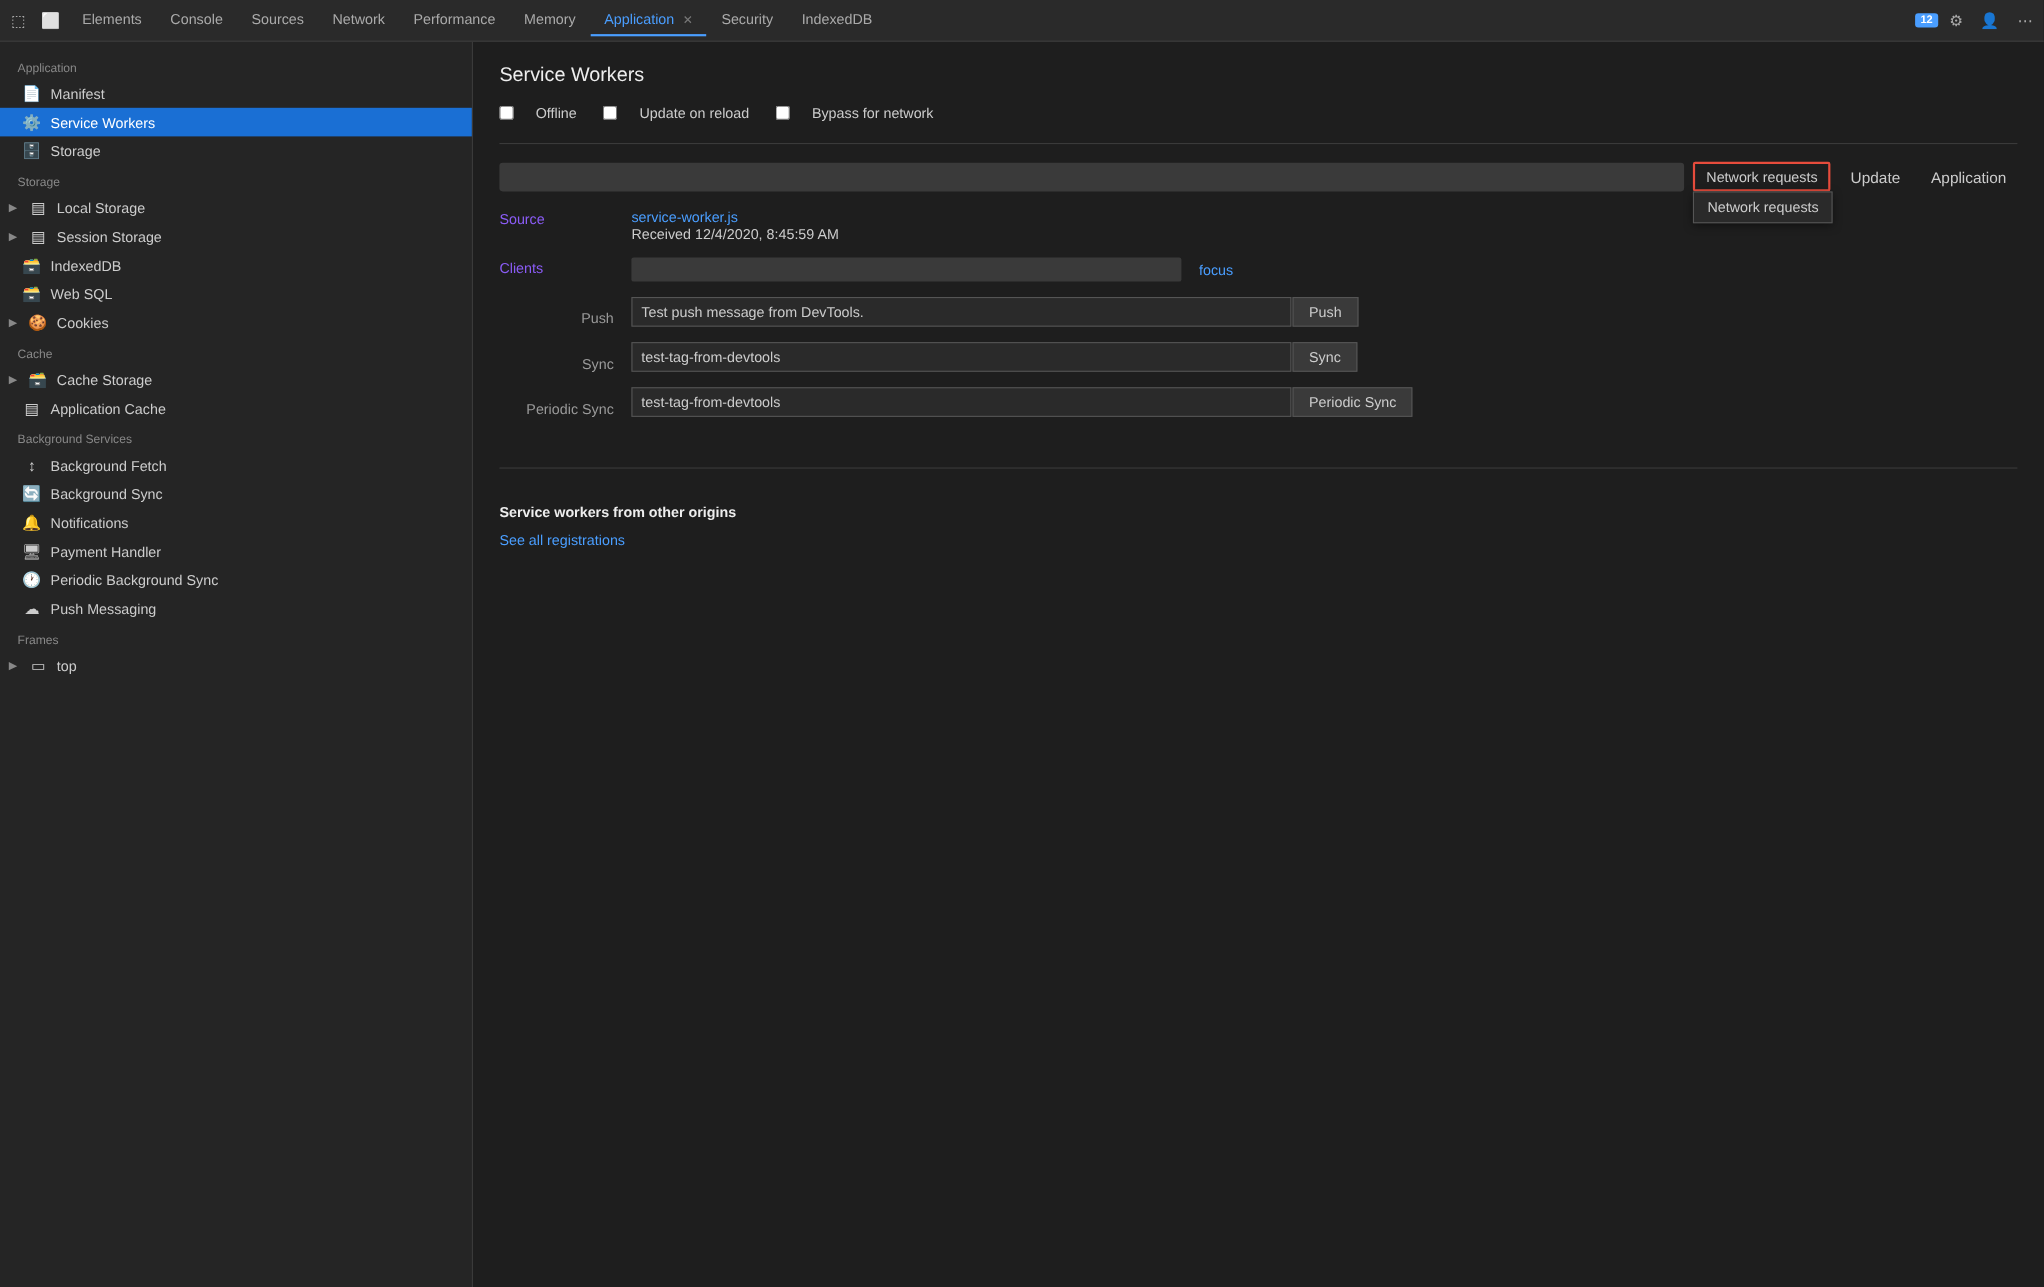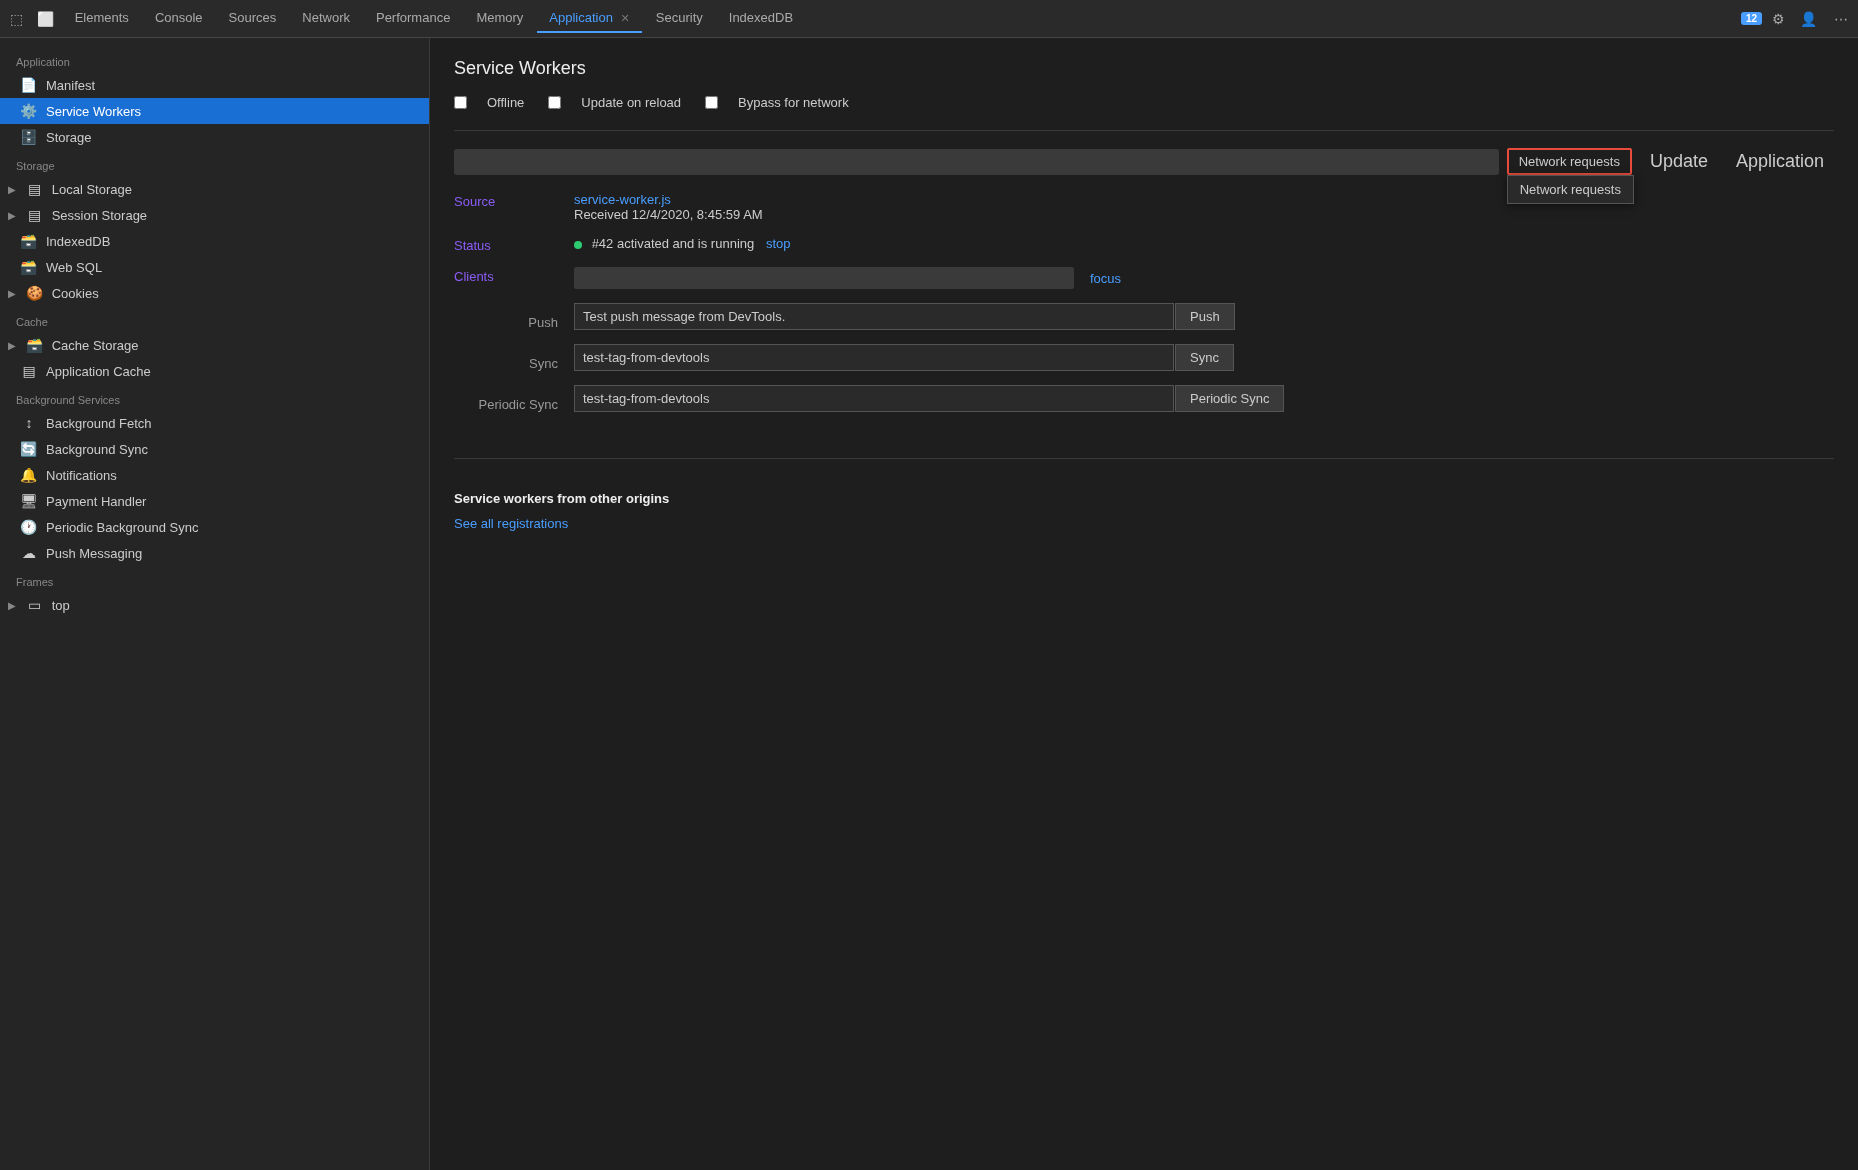--- a/index.html
+++ b/index.html
@@ -181,21 +181,21 @@
       cursor: pointer;
       border-radius: 2px;
       font-size: 13px;
     }
     .btn-normal {
       padding: 4px 10px;
       background: transparent;
       border: none;
       color: #ccc;
       cursor: pointer;
-      font-size: 18px;
+      font-size: 14px;
     }
 
     
     .tooltip-box {
       position: relative;
       display: inline-block;
     }
     .tooltip-content {
       position: absolute;
       top: 100%;
@@ -473,28 +473,20 @@
 
         <div class="worker-detail-row">
           <div class="detail-label">Source</div>
           <div class="detail-value">
             <a href="#">service-worker.js</a>
             <br>
             <span>Received 12/4/2020, 8:45:59 AM</span>
           </div>
         </div>
 
-        <div class="worker-detail-row">
-          <div class="detail-label">Status</div>
-          <div class="detail-value">
-            <span class="status-dot"></span>
-            <span>#42 activated and is running</span>
-            <a href="#" class="stop-link">stop</a>
-          </div>
-        </div>
 
         <div class="worker-detail-row">
           <div class="detail-label">Clients</div>
           <div class="detail-value">
             <div class="clients-bar">
               <input type="text" class="clients-input" value="" style="">
               <a href="#" class="stop-link">focus</a>
             </div>
           </div>
         </div>

